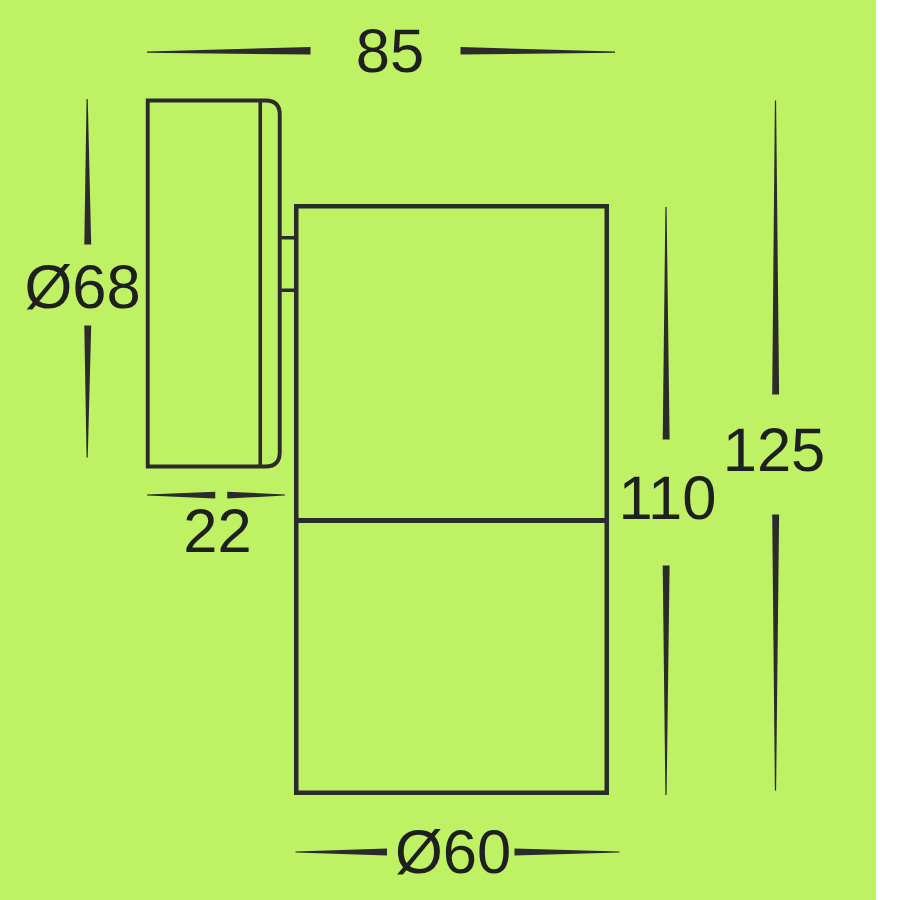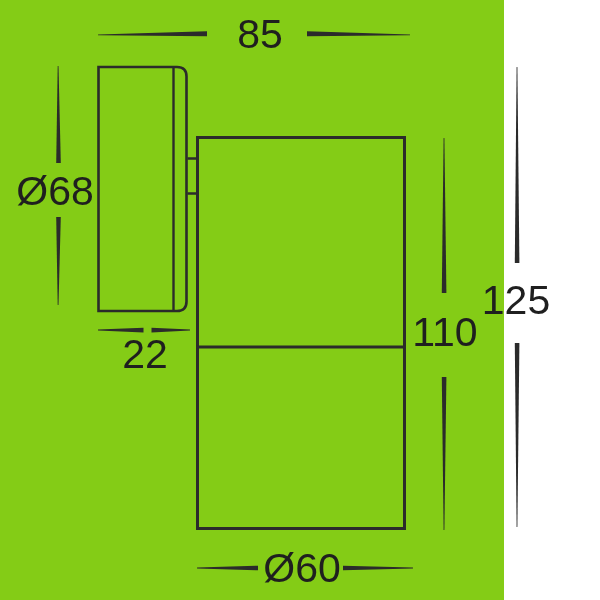--- a/index.html
+++ b/index.html
@@ -6,23 +6,23 @@
     margin: 0;
     padding: 0;
     width: 600px;
     height: 600px;
     background: #ffffff;
     overflow: hidden;
     font-family: "Liberation Sans", sans-serif;
   }
   .stage {
     position: relative;
-    width: 504px;
+    width: 584px;
     height: 600px;
-    background: #84cc16;
+    background: #bef264;
   }
   svg {
     display: block;
     width: 600px;
     height: 600px;
   }
   text {
     font-family: "Liberation Sans", sans-serif;
     font-size: 41px;
     letter-spacing: 0px;

